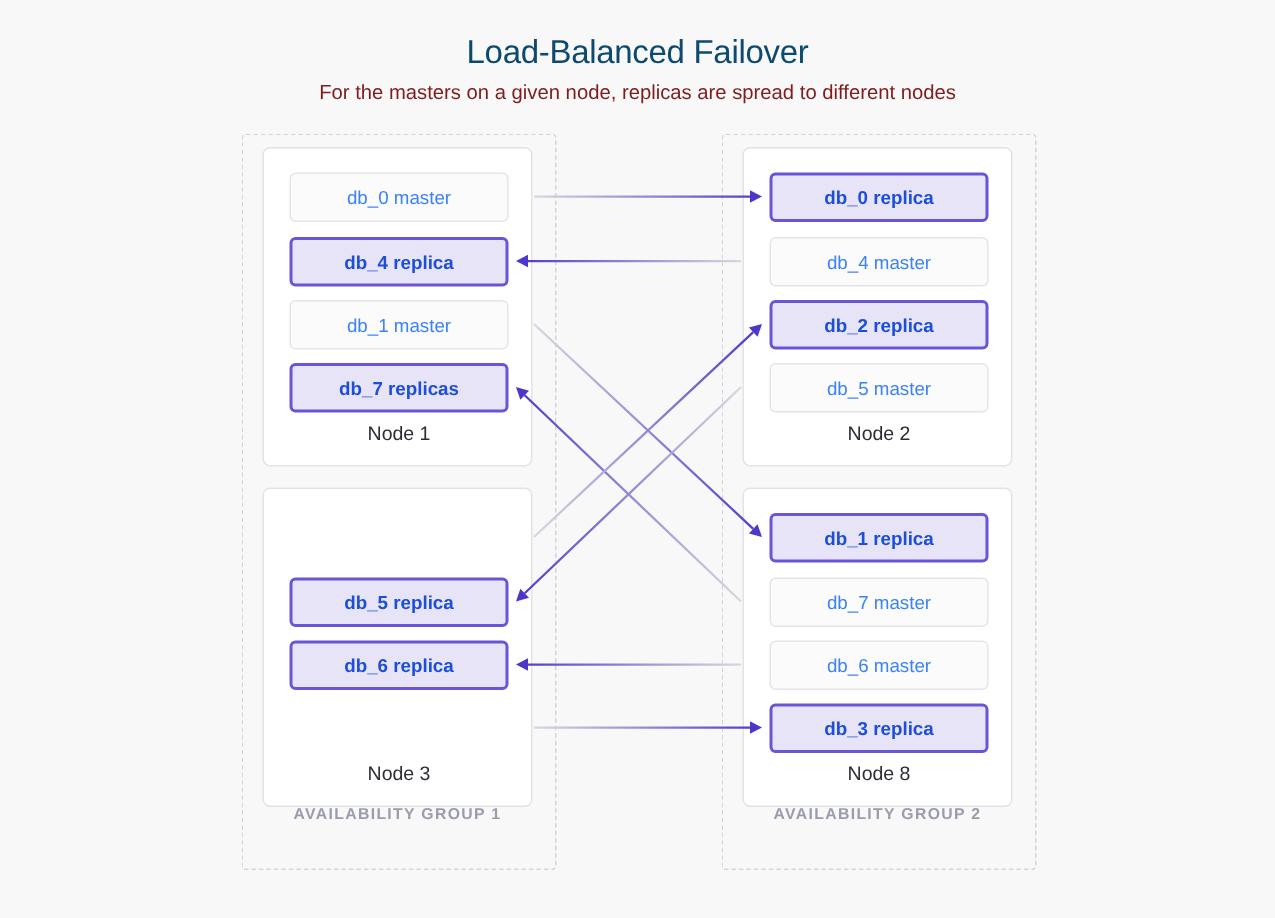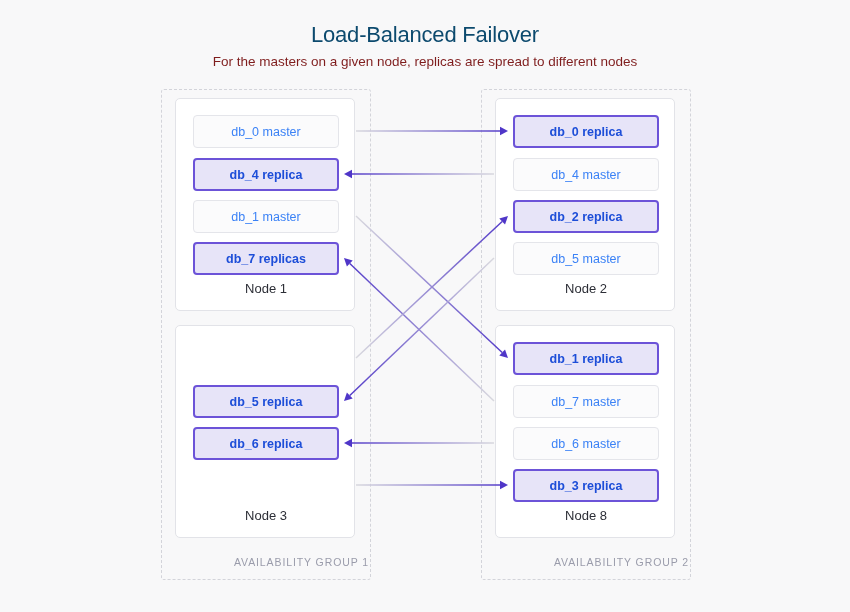--- a/index.html
+++ b/index.html
@@ -43,26 +43,26 @@
     position: absolute;
     border: 1px dashed #d3d4da;
     border-radius: 3px;
     background: transparent;
   }
   #ag1 { left: 161px; top: 89px; width: 208px; height: 489px; }
   #ag2 { left: 481px; top: 89px; width: 208px; height: 489px; }
   .ag-label {
     position: absolute;
     width: 208px;
-    text-align: right;
+    text-align: center;
     font-size: 10.5px;
-    font-weight: normal;
+    font-weight: bold;
     letter-spacing: 0.9px;
     color: #9a9cab;
-    top: 556px;
+    top: 537px;
   }
   #ag1-label { left: 161px; }
   #ag2-label { left: 481px; }
 
   
   .node {
     position: absolute;
     background: #ffffff;
     border: 1px solid #e2e3e8;
     border-radius: 5px;

